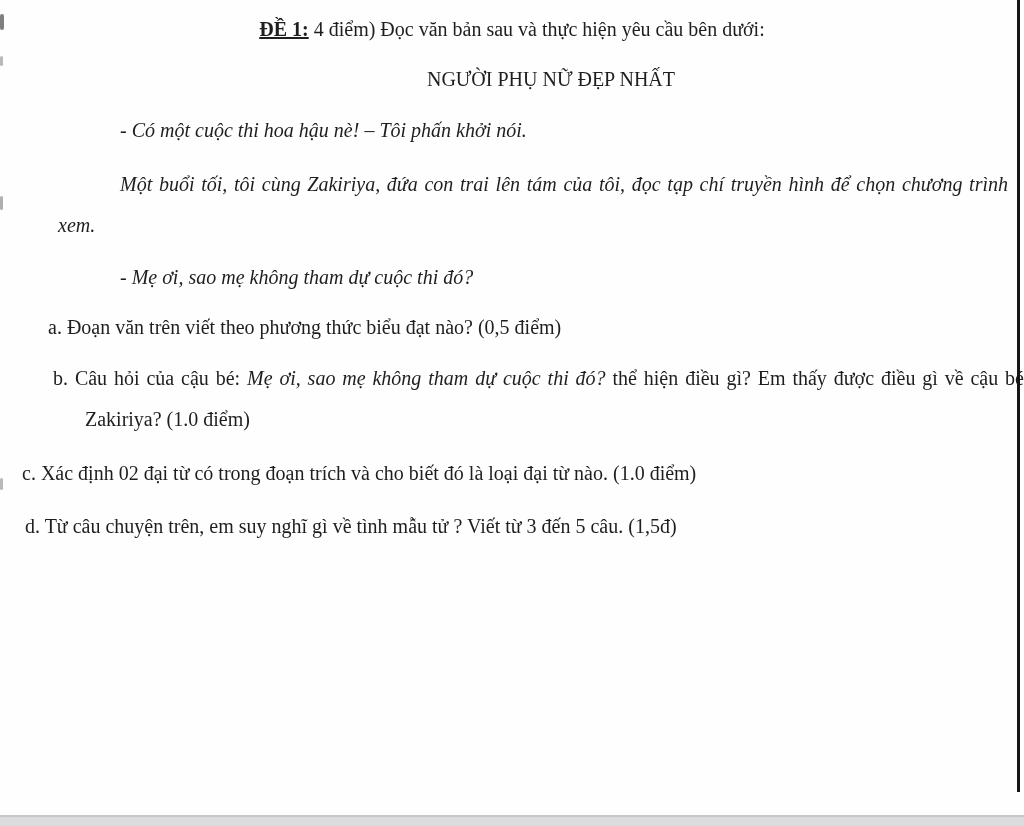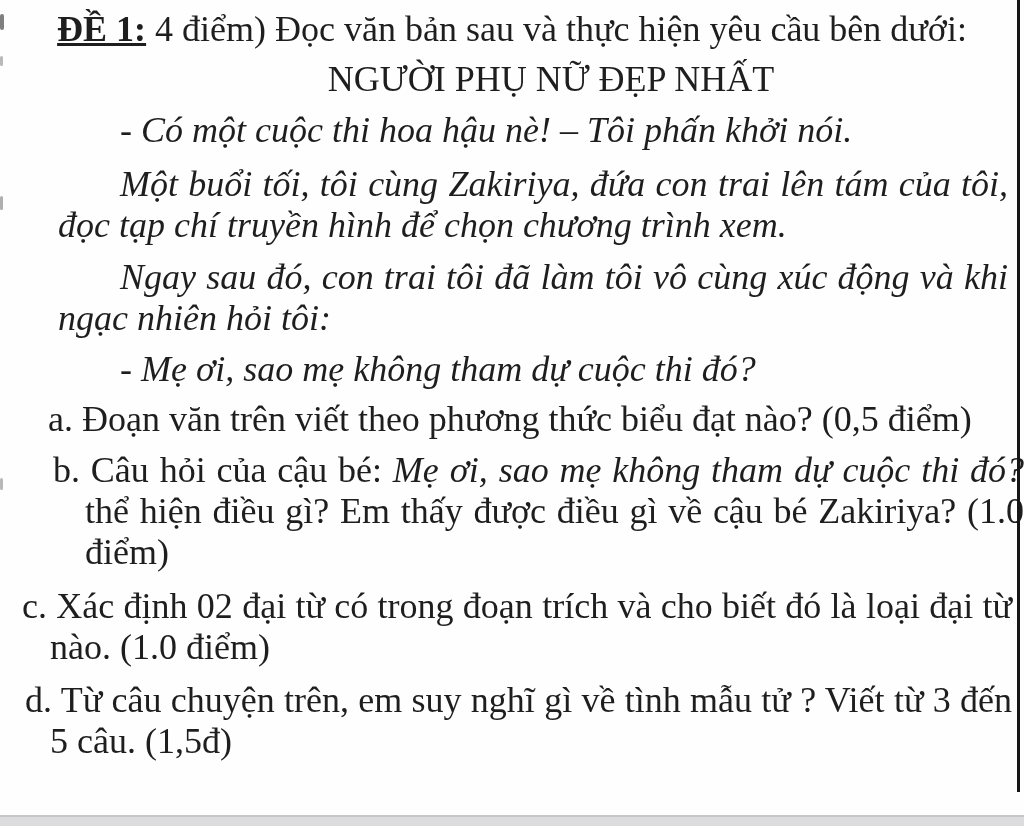--- a/index.html
+++ b/index.html
@@ -11,21 +11,21 @@
   .page {
     position: relative;
     width: 1024px;
     height: 826px;
     overflow: hidden;
     background: #fefefe;
     box-sizing: border-box;
     padding-top: 8px;
     font-family: "Liberation Serif", "DejaVu Serif", serif;
     color: #1e1e1e;
-    font-size: 36px;
+    font-size: 20px;
     line-height: 41px;
   }
   p { margin: 0; }
 
   .heading {
     text-align: center;
     line-height: 42px;
     margin-bottom: 8px;
   }
   .heading-label {
@@ -96,21 +96,20 @@
 
 <div class="page">
 
   <p class="heading"><span class="heading-label">ĐỀ 1:</span><span> 4 điểm) Đọc văn bản sau và thực hiện yêu cầu bên dưới:</span></p>
 
   <p class="doc-title">NGƯỜI PHỤ NỮ ĐẸP NHẤT</p>
 
   <div>
     <p class="story s2">- Có một cuộc thi hoa hậu nè! – Tôi phấn khởi nói.</p>
     <p class="story s1">Một buổi tối, tôi cùng Zakiriya, đứa con trai lên tám của tôi, đọc tạp chí truyền hình để chọn chương trình xem.</p>
-    <p class="story s4">Ngay sau đó, con trai tôi đã làm tôi vô cùng xúc động và khi ngạc nhiên hỏi tôi:</p>
     <p class="story s5">- Mẹ ơi, sao mẹ không tham dự cuộc thi đó?</p>
   </div>
 
   <div>
 
     <p class="q q-a"><span class="q-label">a.</span><span> Đoạn văn trên viết theo phương thức biểu đạt nào? (0,5 điểm)</span></p>
 
     <p class="q q-b"><span class="q-label">b.</span><span> Câu hỏi của cậu bé: </span><span class="q-quote">Mẹ ơi, sao mẹ không tham dự cuộc thi đó?</span><span> thể hiện điều gì? Em thấy được điều gì về cậu bé Zakiriya? (1.0 điểm)</span></p>
 
     <p class="q q-c"><span class="q-label">c.</span><span> Xác định 02 đại từ có trong đoạn trích và cho biết đó là loại đại từ nào. (1.0 điểm)</span></p>

